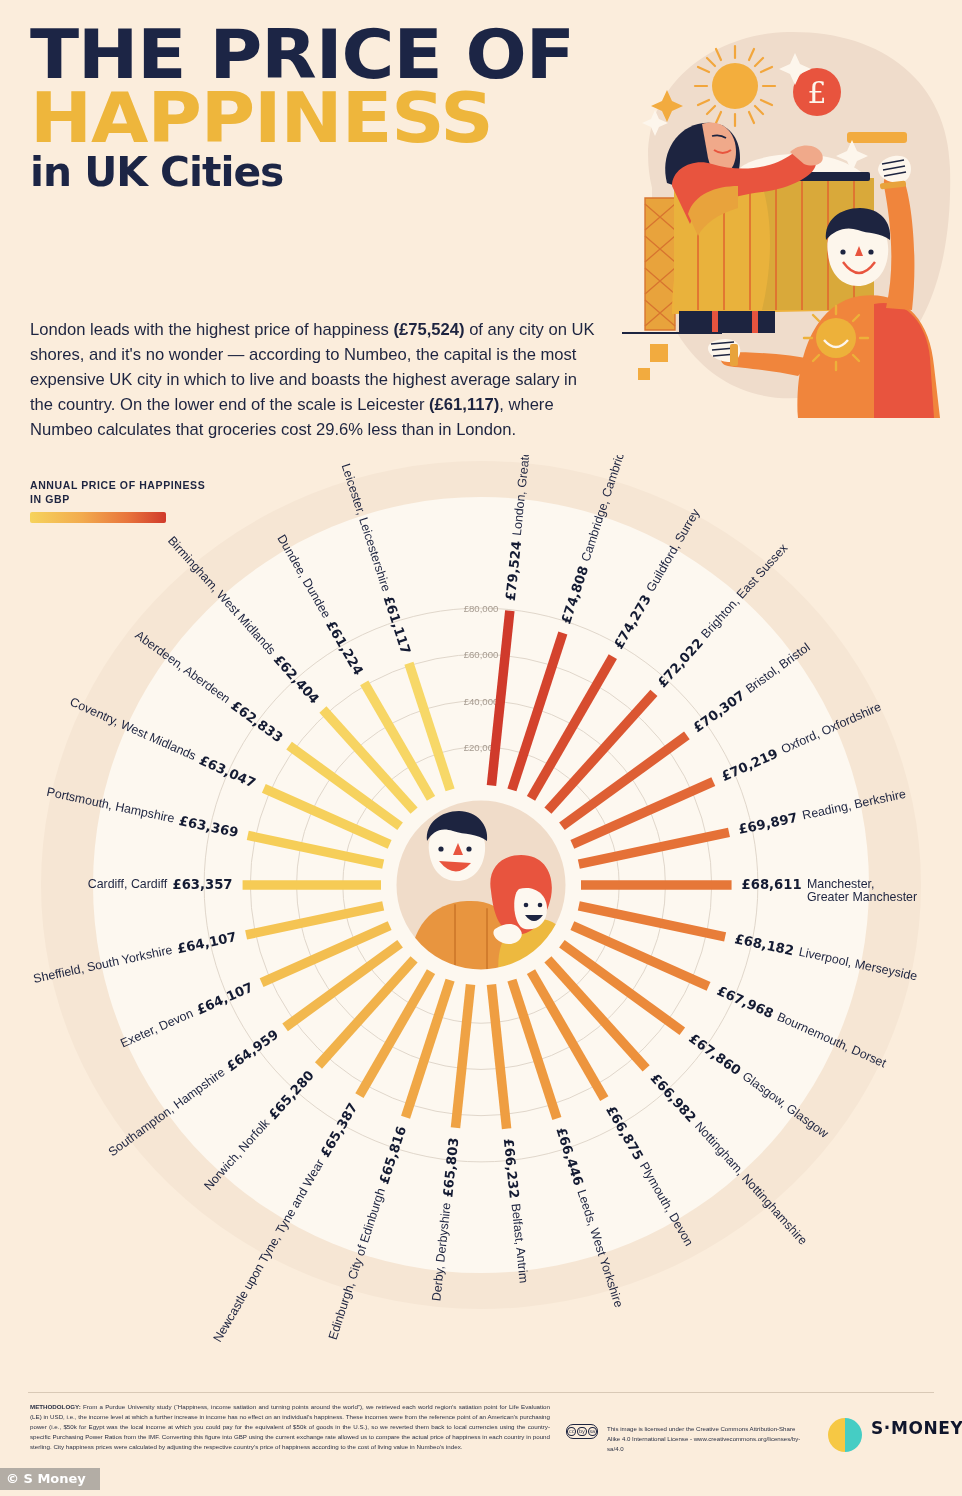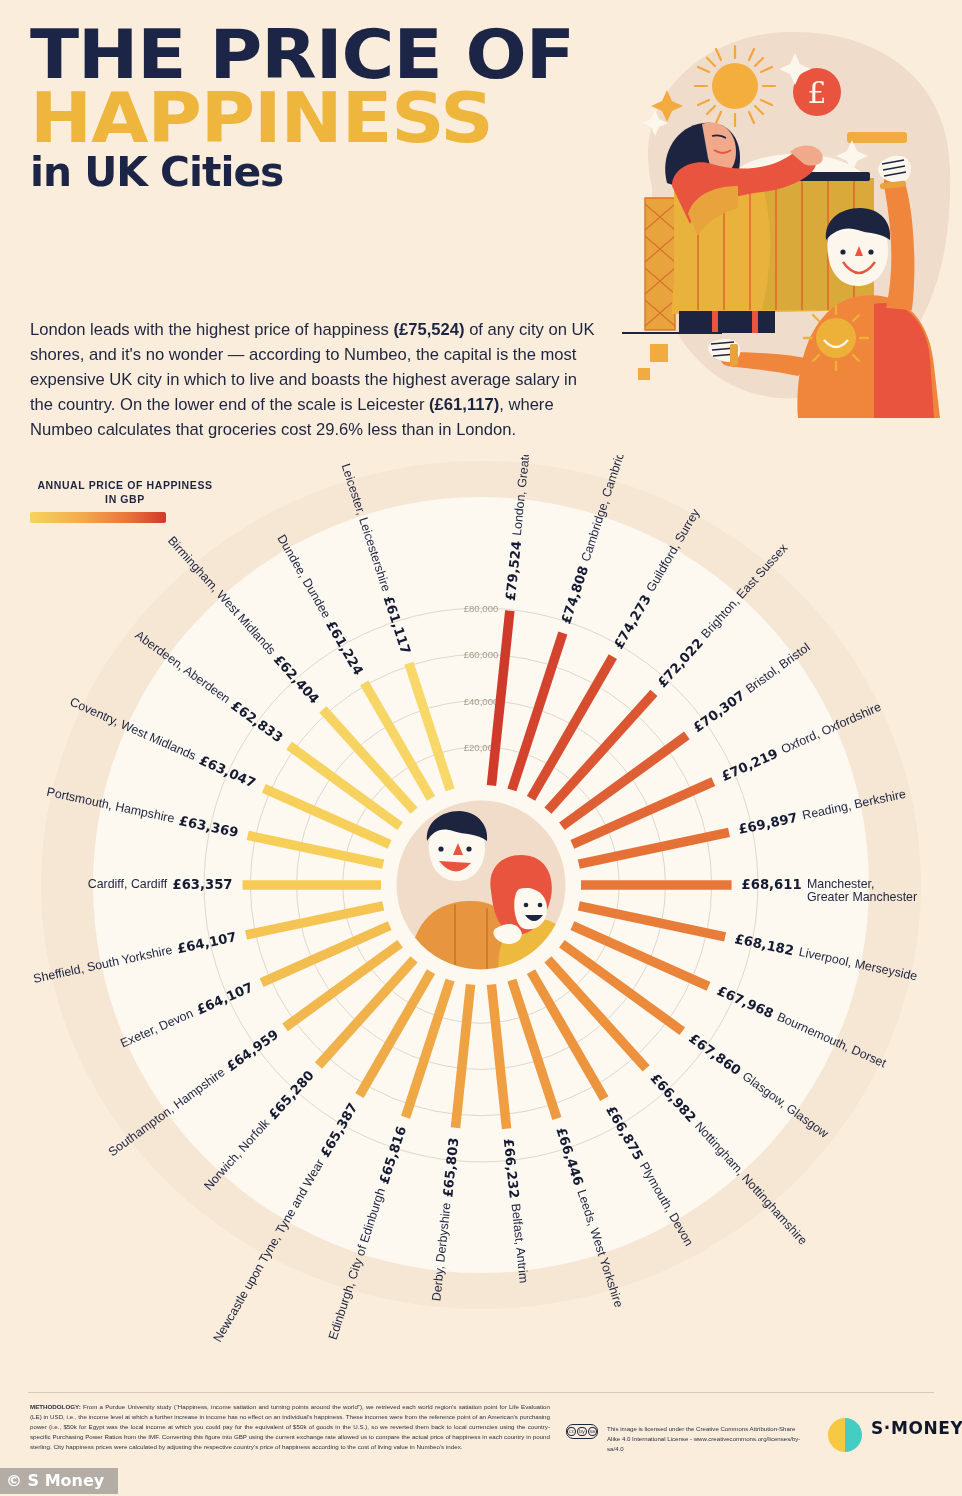--- a/index.html
+++ b/index.html
@@ -27,21 +27,21 @@
     position:absolute;left:30px;top:318px;width:572px;
     font-size:16.6px;line-height:1.5;color:#1d2440;
     font-family:"Liberation Sans",sans-serif;
   }
   .intro b{font-weight:bold;}
 
   
   .hero{position:absolute;left:612px;top:18px;width:348px;height:400px;}
 
   
-  .legend{position:absolute;left:30px;top:478px;width:190px;text-align:center;}
+  .legend{position:absolute;left:30px;top:478px;width:190px;}
   .legend-title{
     font-size:10.5px;font-weight:bold;letter-spacing:0.6px;line-height:1.35;
     color:#1d2440;text-transform:uppercase;
   }
   .legend-bar{
     margin-top:6px;width:136px;height:11px;border-radius:2px;
     background:linear-gradient(90deg,#f6d35c 0%,#f2ab4e 38%,#e8743c 72%,#d03a2b 100%);
   }
 
   
@@ -79,21 +79,21 @@
   .brand{position:absolute;left:828px;top:1418px;display:flex;align-items:flex-start;gap:9px;}
   .brand-mark{position:relative;width:34px;height:34px;}
   .bm-top{position:absolute;inset:0;border-radius:50%;
     background:conic-gradient(from 180deg,#f6c844 0deg 180deg,transparent 180deg 360deg);}
   .bm-bot{position:absolute;inset:0;border-radius:50%;
     background:conic-gradient(from 0deg,#45cdc4 0deg 180deg,transparent 180deg 360deg);}
   .brand-name{font-family:"DejaVu Sans",sans-serif;font-weight:bold;font-size:17px;letter-spacing:0.6px;color:#10162c;}
   .watermark{
     position:absolute;left:0;top:1468px;
     background:rgba(120,120,120,0.55);color:#fff;
-    font-family:"DejaVu Sans",sans-serif;font-weight:bold;font-size:16px;
+    font-family:"DejaVu Sans",sans-serif;font-weight:bold;font-size:13px;
     padding:3px 14px 4px 6px;
   }
 </style>
 </head>
 <body>
 
 <div class="page">
 
   <div class="header">
     <div class="title-line t1">THE PRICE OF</div>

